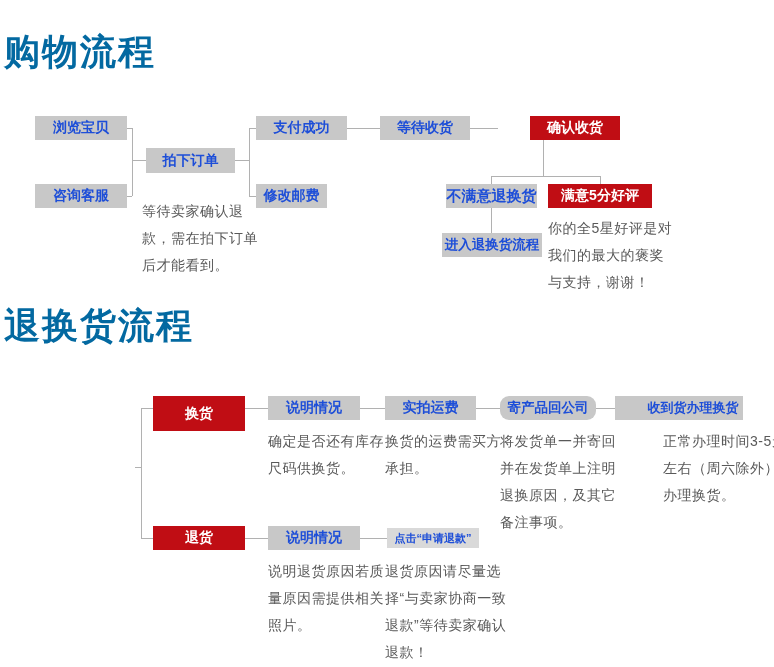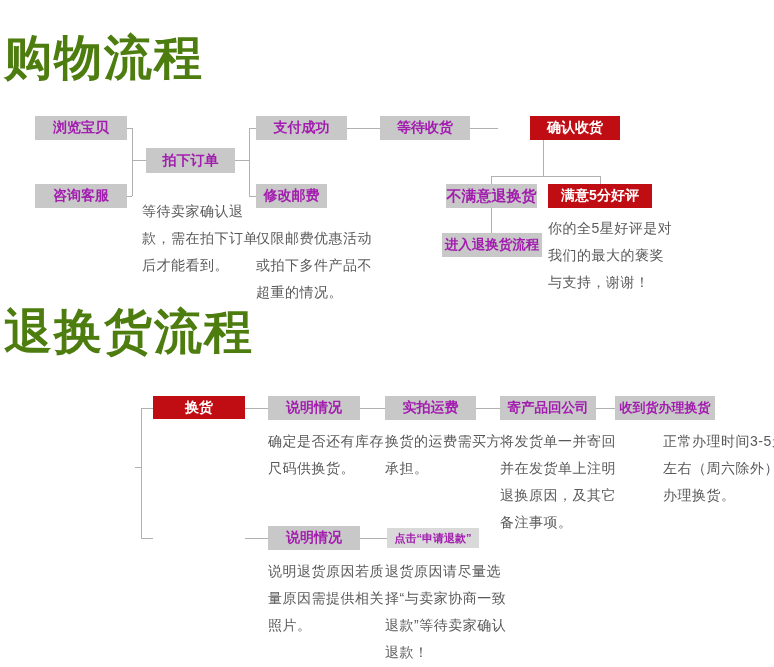--- a/index.html
+++ b/index.html
@@ -1,38 +1,38 @@
 <!DOCTYPE html>
 <html><head>
 <meta charset="utf-8">
 <style>
   html,body{margin:0;padding:0;background:#ffffff;}
   body{font-family:"Liberation Sans","DejaVu Sans",sans-serif;}
   .stage{position:relative;width:774px;height:667px;background:#ffffff;overflow:hidden;}
 
   .flow-title{
     position:absolute;
-    font-size:48px;
+    font-size:36px;
     font-weight:900;
-    color:#4d7c0f;
+    color:#0369a1;
     letter-spacing:2px;
     line-height:1.1;
     white-space:nowrap;
   }
   #title-shopping{left:4px;top:32px;}
   #title-return{left:4px;top:306px;}
 
   .box{
     position:absolute;
     display:flex;
     align-items:center;
     justify-content:center;
     font-size:14px;
     font-weight:bold;
-    color:#a21caf;
+    color:#1d4ed8;
     background:#c8c8c8;
     white-space:nowrap;
     z-index:2;
   }
   .box.red{background:#c00d14;color:#ffffff;}
   .box.light{background:#d9d9d9;}
 
   
   #b-browse    {left:35px; top:116px;width:92px; height:24px;}
   #b-consult   {left:35px; top:184px;width:92px; height:24px;}
@@ -40,25 +40,25 @@
   #b-pay       {left:256px;top:116px;width:91px; height:24px;}
   #b-postage   {left:256px;top:184px;width:71px; height:24px;}
   #b-wait      {left:380px;top:116px;width:90px; height:24px;}
   #b-confirm   {left:498px;top:116px;width:90px; height:24px;margin-left:32px;}
   #b-unsat     {left:446px;top:184px;width:91px; height:24px;font-size:15px;}
   #b-sat       {left:548px;top:184px;width:104px;height:24px;}
   #b-enter     {left:442px;top:233px;width:100px;height:24px;font-size:13.5px;font-family:Liberation Mono, monospace;}
 
   
   #b-contact   {left:35px; top:455px;width:100px;height:25px;font-size:13.5px;}
-  #b-exchange  {left:153px;top:396px;width:92px; height:23px;}
+  #b-exchange  {left:153px;top:396px;width:92px; height:35px;}
   #b-explain-a {left:268px;top:396px;width:92px; height:24px;}
   #b-freight   {left:385px;top:396px;width:91px; height:24px;}
-  #b-sendback  {left:500px;top:396px;width:96px; height:24px;font-size:13.5px;}
-  #b-handle    {left:615px;top:396px;width:100px;height:24px;font-size:13px;}
+  #b-sendback  {left:500px;top:396px;width:96px; height:24px;font-size:13.5px;border-radius:9px;}
+  #b-handle    {left:615px;top:396px;width:100px;height:24px;font-size:13px;padding-left:28px;}
   #b-return    {left:153px;top:526px;width:92px; height:24px;}
   #b-explain-b {left:268px;top:526px;width:92px; height:24px;}
   #b-refund    {left:387px;top:528px;width:92px;height:20px;font-size:11px;}
 
   .note{
     position:absolute;
     font-size:14px;
     line-height:27px;
     color:#595959;
     letter-spacing:0.5px;
@@ -91,21 +91,20 @@
   <div class="box" id="b-order">拍下订单</div>
   <div class="box" id="b-pay">支付成功</div>
   <div class="box" id="b-postage">修改邮费</div>
   <div class="box" id="b-wait">等待收货</div>
   <div class="box red" id="b-confirm">确认收货</div>
   <div class="box" id="b-unsat">不满意退换货</div>
   <div class="box red" id="b-sat">满意5分好评</div>
   <div class="box" id="b-enter">进入退换货流程</div>
 
   <div class="note" id="n-order">等待卖家确认退款，需在拍下订单后才能看到。</div>
-  <div class="note" id="n-postage">仅限邮费优惠活动或拍下多件产品不超重的情况。</div>
   <div class="note" id="n-praise">你的全5星好评是对我们的最大的褒奖与支持，谢谢！</div>
 
   <div class="line h" style="left:127px;top:128px;width:5px;"></div>
   <div class="line v" style="left:132px;top:128px;height:68px;"></div>
   <div class="line h" style="left:127px;top:196px;width:5px;"></div>
   <div class="line h" style="left:132px;top:160px;width:14px;"></div>
   <div class="line h" style="left:235px;top:160px;width:14px;"></div>
   <div class="line v" style="left:249px;top:128px;height:68px;"></div>
   <div class="line h" style="left:249px;top:128px;width:7px;"></div>
   <div class="line h" style="left:249px;top:196px;width:7px;"></div>
@@ -115,20 +114,21 @@
   <div class="line h" style="left:491px;top:176px;width:110px;"></div>
   <div class="line v" style="left:491px;top:176px;height:8px;"></div>
   <div class="line v" style="left:600px;top:176px;height:8px;"></div>
   <div class="line v" style="left:491px;top:208px;height:25px;"></div>
 
   <div class="box red" id="b-exchange">换货</div>
   <div class="box" id="b-explain-a">说明情况</div>
   <div class="box" id="b-freight">实拍运费</div>
   <div class="box" id="b-sendback">寄产品回公司</div>
   <div class="box" id="b-handle">收到货办理换货</div>
+  <div class="box red" id="b-return">退货</div>
   <div class="box" id="b-explain-b">说明情况</div>
   <div class="box light" id="b-refund">点击“申请退款”</div>
 
   <div class="note" id="n-explain-a">确定是否还有库存尺码供换货。</div>
   <div class="note" id="n-freight">换货的运费需买方承担。</div>
   <div class="note" id="n-sendback">将发货单一并寄回并在发货单上注明退换原因，及其它备注事项。</div>
   <div class="note" id="n-handle">正常办理时间3-5天左右（周六除外）可办理换货。</div>
   <div class="note" id="n-explain-b">说明退货原因若质量原因需提供相关照片。</div>
   <div class="note" id="n-refund">退货原因请尽量选择“与卖家协商一致退款”等待卖家确认退款！</div>
 

